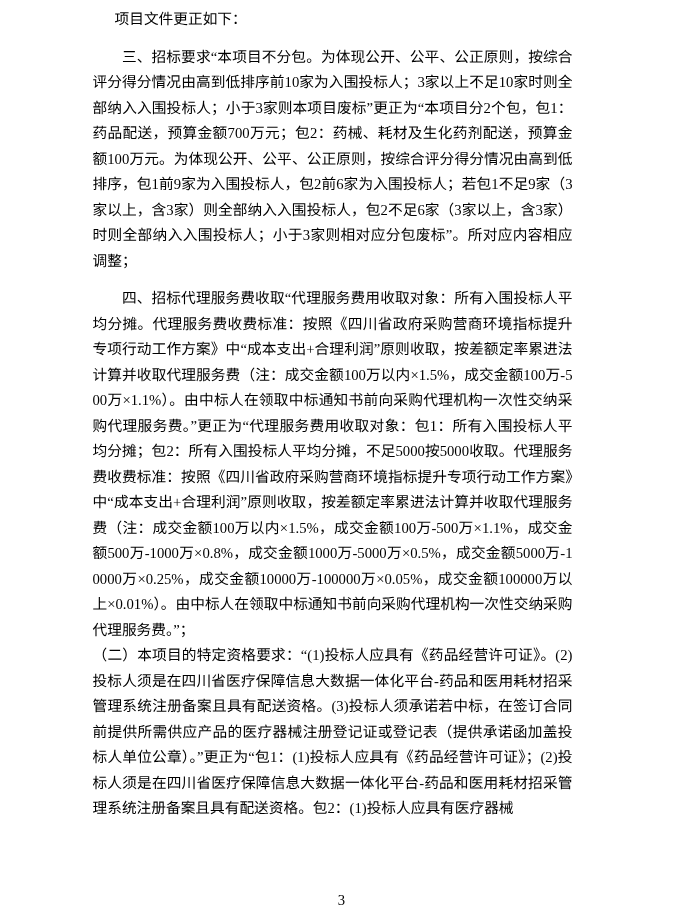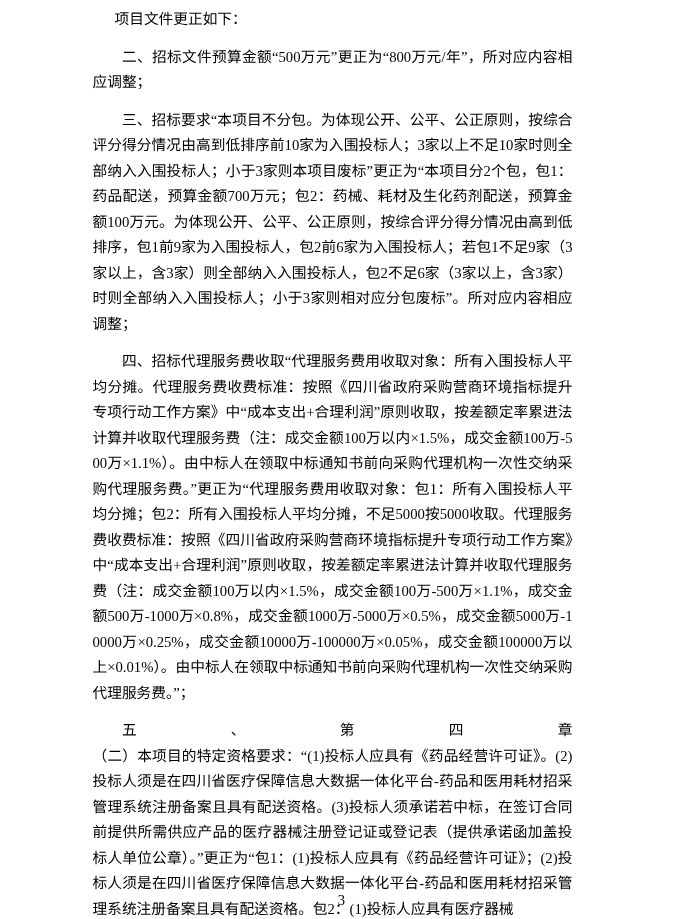--- a/index.html
+++ b/index.html
@@ -52,25 +52,23 @@
   }
 </style>
 </head>
 <body>
 
 <div class="page">
 
   <p class="intro">项目文件更正如下：</p>
 
 
-  <p class="para indent">二、招标文件预算金额“500万元”更正为“800万元/年”，所对应内容相应调整；</p>
 
   <p class="para indent">三、招标要求“本项目不分包。为体现公开、公平、公正原则，按综合评分得分情况由高到低排序前10家为入围投标人；3家以上不足10家时则全部纳入入围投标人；小于3家则本项目废标”更正为“本项目分2个包，包1：药品配送，预算金额700万元；包2：药械、耗材及生化药剂配送，预算金额100万元。为体现公开、公平、公正原则，按综合评分得分情况由高到低排序，包1前9家为入围投标人，包2前6家为入围投标人；若包1不足9家（3家以上，含3家）则全部纳入入围投标人，包2不足6家（3家以上，含3家）时则全部纳入入围投标人；小于3家则相对应分包废标”。所对应内容相应调整；</p>
 
   <p class="para indent">四、招标代理服务费收取“代理服务费用收取对象：所有入围投标人平均分摊。代理服务费收费标准：按照《四川省政府采购营商环境指标提升专项行动工作方案》中“成本支出+合理利润”原则收取，按差额定率累进法计算并收取代理服务费（注：成交金额100万以内×1.5%，成交金额100万-500万×1.1%）。由中标人在领取中标通知书前向采购代理机构一次性交纳采购代理服务费。”更正为“代理服务费用收取对象：包1：所有入围投标人平均分摊；包2：所有入围投标人平均分摊，不足5000按5000收取。代理服务费收费标准：按照《四川省政府采购营商环境指标提升专项行动工作方案》中“成本支出+合理利润”原则收取，按差额定率累进法计算并收取代理服务费（注：成交金额100万以内×1.5%，成交金额100万-500万×1.1%，成交金额500万-1000万×0.8%，成交金额1000万-5000万×0.5%，成交金额5000万-10000万×0.25%，成交金额10000万-100000万×0.05%，成交金额100000万以上×0.01%）。由中标人在领取中标通知书前向采购代理机构一次性交纳采购代理服务费。”；</p>
 
-  <p class="para indent stretch">五、第四章</p>
 
   <p>（二）本项目的特定资格要求：“(1)投标人应具有《药品经营许可证》。(2)投标人须是在四川省医疗保障信息大数据一体化平台-药品和医用耗材招采管理系统注册备案且具有配送资格。(3)投标人须承诺若中标，在签订合同前提供所需供应产品的医疗器械注册登记证或登记表（提供承诺函加盖投标人单位公章）。”更正为“包1：(1)投标人应具有《药品经营许可证》；(2)投标人须是在四川省医疗保障信息大数据一体化平台-药品和医用耗材招采管理系统注册备案且具有配送资格。包2：(1)投标人应具有医疗器械</p>
 
   <p class="page-number">3</p>
 
 </div>
 
 </body></html>

